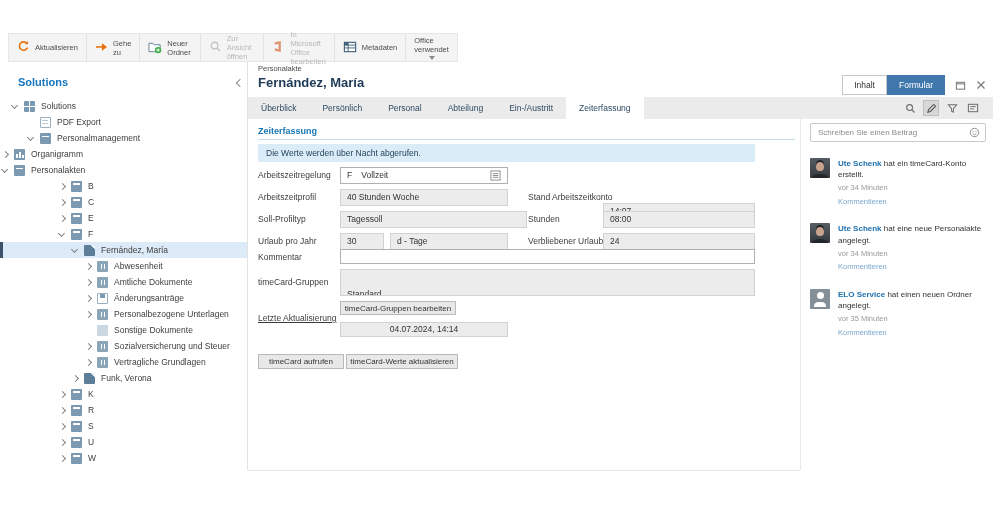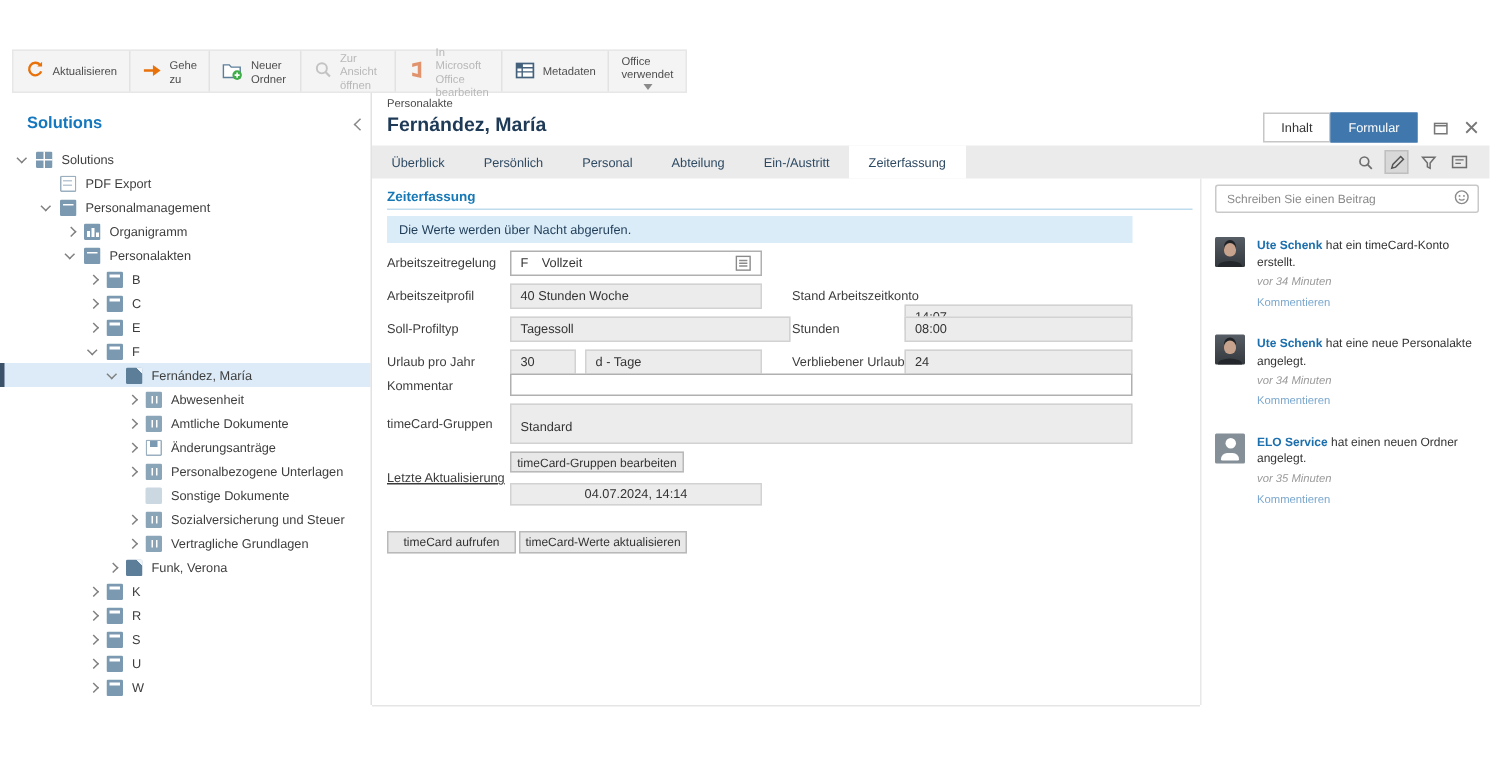--- a/index.html
+++ b/index.html
@@ -15,21 +15,21 @@
   .caret-down{width:0;height:0;border-left:3px solid transparent;border-right:3px solid transparent;border-top:4px solid #8a8a8a;}
 
   
   .sidebar-title{position:absolute;left:18px;top:76px;font-size:11px;font-weight:bold;color:#1577bd;}
   .sidebar-collapse{position:absolute;left:234px;top:78px;width:10px;height:10px;}
   .sidebar-collapse::before{content:"";position:absolute;left:3px;top:2px;width:5px;height:5px;border-left:1px solid #8a8a8a;border-bottom:1px solid #8a8a8a;transform:rotate(45deg);}
   .tree{position:absolute;left:0;top:98px;width:247px;}
   .tree-row{height:16px;display:flex;align-items:center;font-size:8.5px;color:#3d3d3d;position:relative;white-space:nowrap;}
   .tree-row.sel{background:#dcebf7;}
   .tree-row.sel::before{content:"";position:absolute;left:0;top:0;width:3px;height:16px;background:#3c5269;}
-  .lvl0{padding-left:10px;} .lvl1{padding-left:26px;} .lvl2{padding-left:42px;}
+  .lvl0{padding-left:10px;} .lvl1{padding-left:26px;} .lvl2{}
   .lvl3{padding-left:57px;} .lvl4{padding-left:70px;} .lvl5{padding-left:83px;}
   .tw{width:10px;height:10px;flex:none;position:relative;margin-right:4px;}
   .tw.closed::before{content:"";position:absolute;left:3px;top:3px;width:4px;height:4px;border-right:1px solid #808080;border-top:1px solid #808080;transform:rotate(45deg);}
   .tw.open::before{content:"";position:absolute;left:2px;top:2px;width:4px;height:4px;border-right:1px solid #808080;border-top:1px solid #808080;transform:rotate(135deg);}
   .ic{width:11px;height:11px;flex:none;margin-right:6px;border-radius:1px;background-repeat:no-repeat;}
   .ic-grid{background-color:#7b99b0;background-image:linear-gradient(#fff,#fff),linear-gradient(#fff,#fff);background-size:1px 11px,11px 1px;background-position:5px 0,0 5px;}
   .ic-folder{background-color:#7b99b0;background-image:linear-gradient(#fff,#fff);background-size:7px 1px;background-position:2px 3px;}
   .ic-reg{background-color:#7b99b0;background-image:linear-gradient(#fff,#fff);background-size:7px 2px;background-position:2px 2px;}
   .ic-reg2{background-color:#8aa4b8;background-image:linear-gradient(#fff,#fff),linear-gradient(#fff,#fff);background-size:1px 5px,1px 5px;background-position:4px 3px,7px 3px;}
   .ic-person{background-color:#5d7e99;background-image:linear-gradient(225deg,#eef3f7 0 3px,rgba(0,0,0,0) 3px);}
@@ -65,39 +65,39 @@
   .sec-title{position:absolute;left:0;top:126px;font-size:9px;font-weight:bold;color:#1778b6;}
   .sec-underline{position:absolute;left:0;top:139px;width:537px;height:1px;background:#bfdcef;}
   .banner{position:absolute;left:0;top:144px;width:497px;height:18px;background:#d9ecf8;color:#1f3c57;font-size:8.5px;line-height:18px;padding-left:8px;box-sizing:border-box;}
   .flabel{position:absolute;font-size:8.5px;color:#3c3c3c;line-height:17px;white-space:nowrap;}
   .fld{position:absolute;box-sizing:border-box;height:17px;line-height:15px;padding:0 6px;font-size:8.5px;color:#333;white-space:nowrap;overflow:hidden;}
   .fld.gray{background:#ececec;border:1px solid #d2d2d2;}
   .fld.white{background:#fff;border:1px solid #b0b0b0;}
   .kwfield{display:flex;align-items:center;}
   .kwfield .code{margin-right:9px;}
   .kwfield .kwico{margin-left:auto;display:flex;align-items:center;}
-  .bigfld{height:27px !important;line-height:12px;padding-top:8px;}
+  .bigfld{height:27px !important;line-height:12px;padding-top:18px;}
   .btn{position:absolute;box-sizing:border-box;background:#e8e8e8;border:1px solid #b9b9b9;font-size:8px;color:#333;text-align:center;white-space:nowrap;display:flex;align-items:center;justify-content:center;}
 
   
   .feed{position:absolute;left:810px;top:119px;width:176px;}
   .composer{margin-top:4px;height:19px;border:1px solid #c9c9c9;border-radius:2px;display:flex;align-items:center;padding:0 5px;background:#fff;box-sizing:border-box;}
   .composer input{border:0;outline:0;flex:1;font-size:8px;color:#333;min-width:0;background:transparent;font-family:"Liberation Sans",sans-serif;}
   .composer input::placeholder{color:#8a8a8a;}
   .feed-item{display:flex;gap:8px;margin-top:16px;}
   .avatar{width:20px;height:20px;flex:none;border-radius:1px;position:relative;overflow:hidden;}
   .avatar.photo{background:linear-gradient(#565d64,#33383d);}
   .avatar.photo::before{content:"";position:absolute;left:6px;top:4px;width:8px;height:9px;background:#c7a28c;border-radius:50% 50% 45% 45%;box-shadow:0 -2px 0 0 #1f2326;}
   .avatar.photo::after{content:"";position:absolute;left:2px;bottom:-3px;width:16px;height:7px;background:#23272b;border-radius:50% 50% 0 0;}
   .avatar.service{background:#848f98;}
   .avatar.service::before{content:"";position:absolute;left:6.5px;top:3.5px;width:7px;height:7px;background:#fff;border-radius:50%;}
   .avatar.service::after{content:"";position:absolute;left:4px;bottom:2px;width:12px;height:5px;background:#fff;border-radius:5px 5px 1px 1px;}
   .feed-body{font-size:8px;color:#333;line-height:1.4;}
   .feed-name{color:#1c6fad;font-weight:bold;}
-  .feed-time{color:#9a9a9a;font-size:7.5px;margin-top:3px;font-style:italic;}
+  .feed-time{color:#9a9a9a;font-size:7.5px;margin-top:3px;}
   .feed-comment{color:#7aa7cd;font-size:7.5px;margin-top:3px;cursor:pointer;}
 </style>
 </head>
 <body>
 
 <div class="toolbar">
   <div class="tb-btn">
     <span><svg width="13" height="13" viewBox="0 0 14 14">
           <path d="M11.3 8.2A4.5 4.5 0 1 1 10.4 3.4" fill="none" stroke="#e8710a" stroke-width="1.7"></path>
           <path d="M11.9 1.2v3.4H8.5z" fill="#e8710a"></path>

